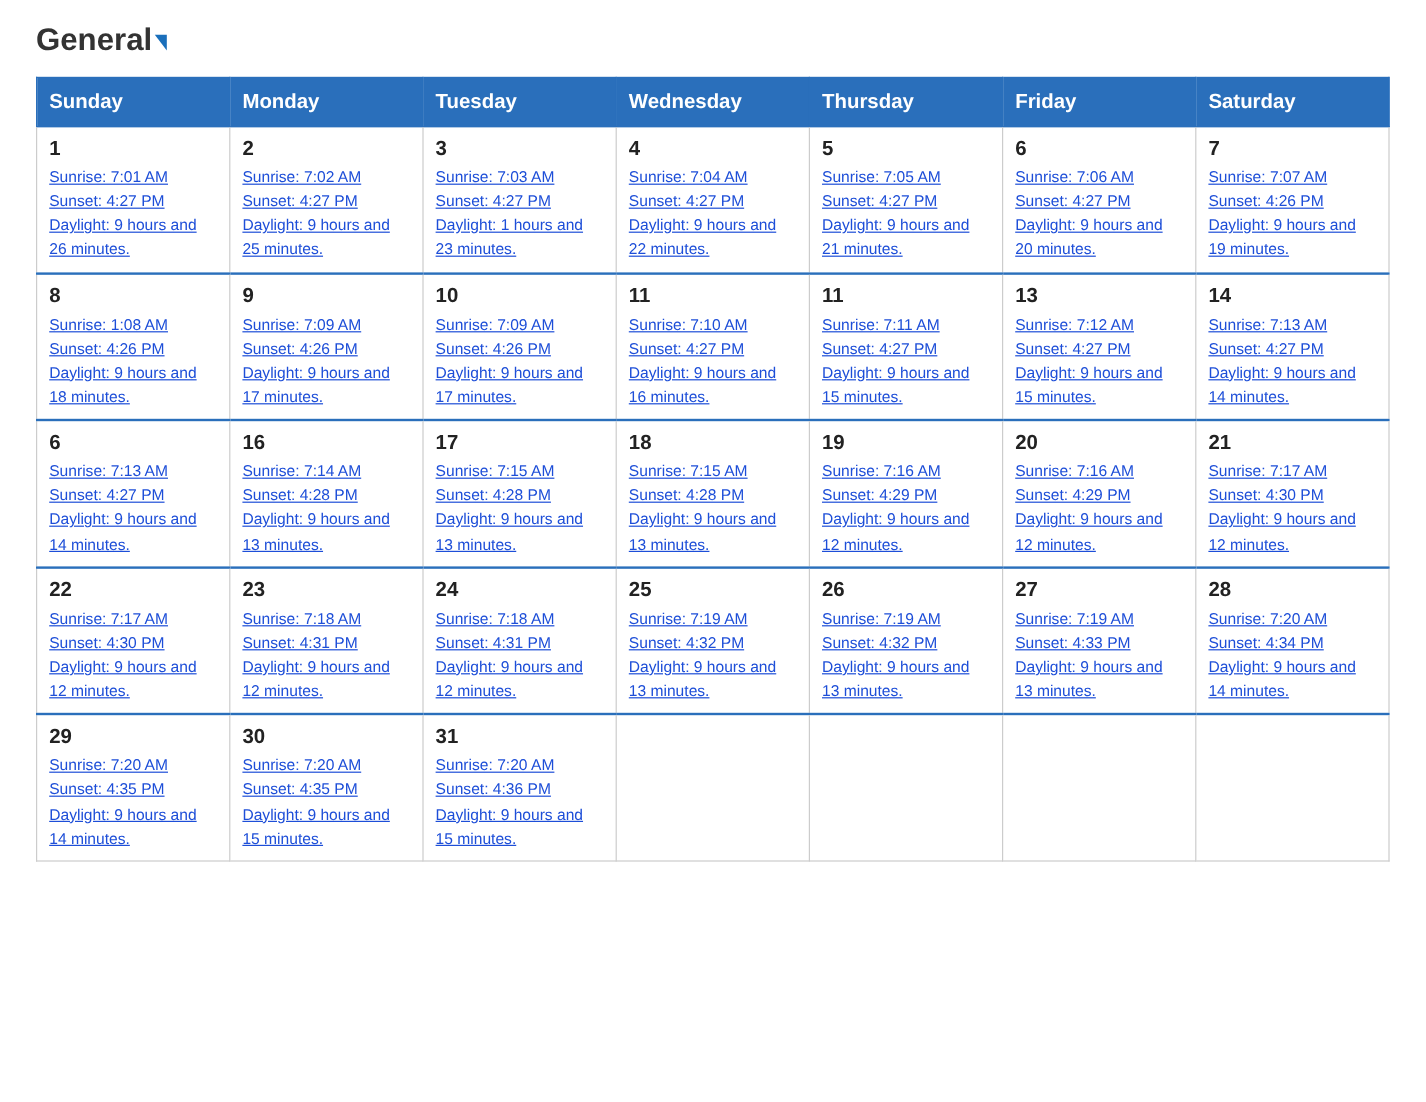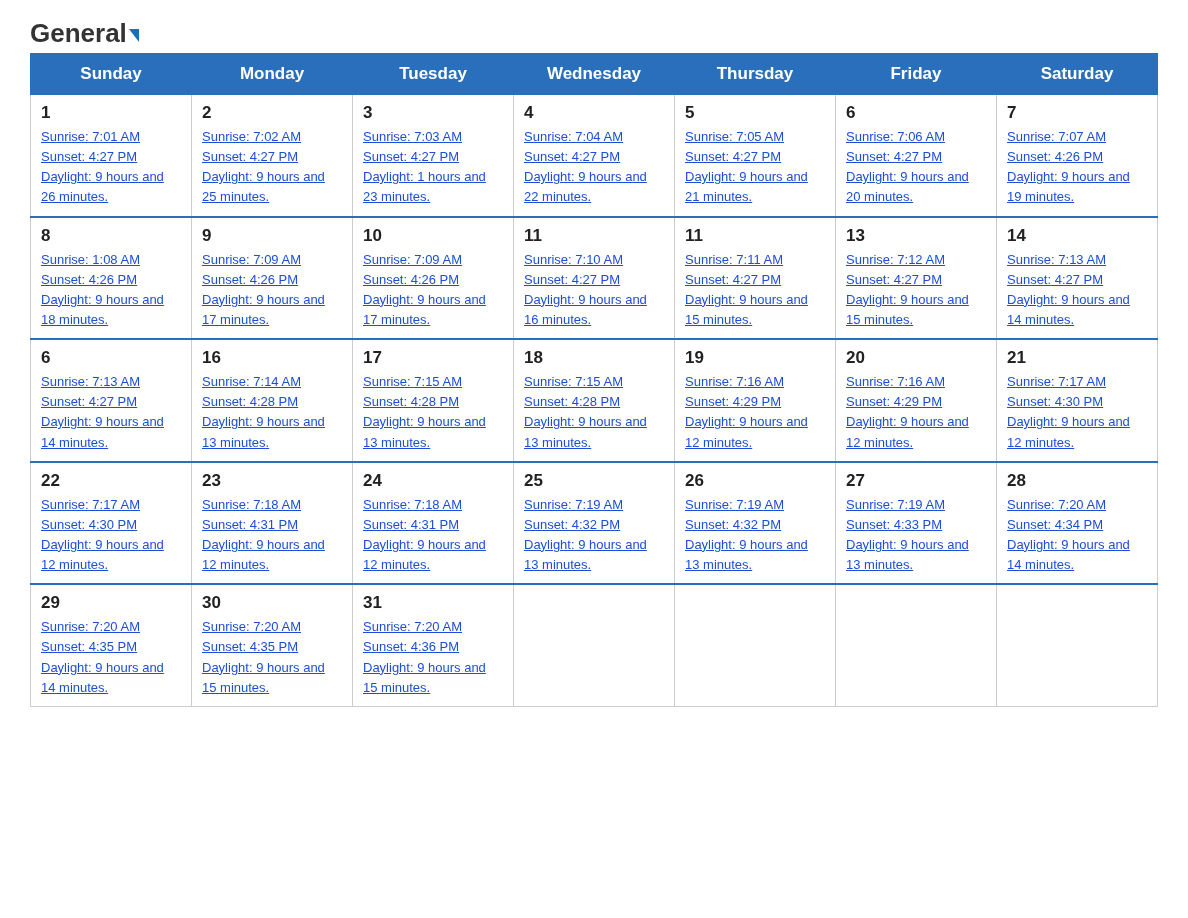--- a/index.html
+++ b/index.html
@@ -7,21 +7,21 @@
       font-family: Arial, sans-serif;
       background: #ffffff;
       padding: 20px 30px;
       width: 1188px;
       min-height: 918px;
     }
     .header {
       display: flex;
       justify-content: space-between;
       align-items: flex-end;
-      margin-bottom: 9px;
+      margin-bottom: 20px;
     }
     .logo {
       display: flex;
       flex-direction: column;
       align-items: flex-start;
     }
     .logo-text {
       font-size: 26px;
       font-weight: bold;
       color: #333;
@@ -49,22 +49,22 @@
     .calendar {
       width: 100%;
       border-collapse: collapse;
       border: 1px solid #aaa;
     }
     .calendar th {
       background-color: #2a6fbb;
       color: white;
       font-size: 17px;
       font-weight: bold;
-      padding: 10px 22px;
-      text-align: center;
+      padding: 10px 10px;
+      text-align: left;
       border: 1px solid #2a6fbb;
     }
     .calendar td {
       vertical-align: top;
       padding: 8px 10px;
       font-size: 13px;
       color: #333;
       border: 1px solid #ccc;
       width: 14.28%;
       min-height: 100px;

